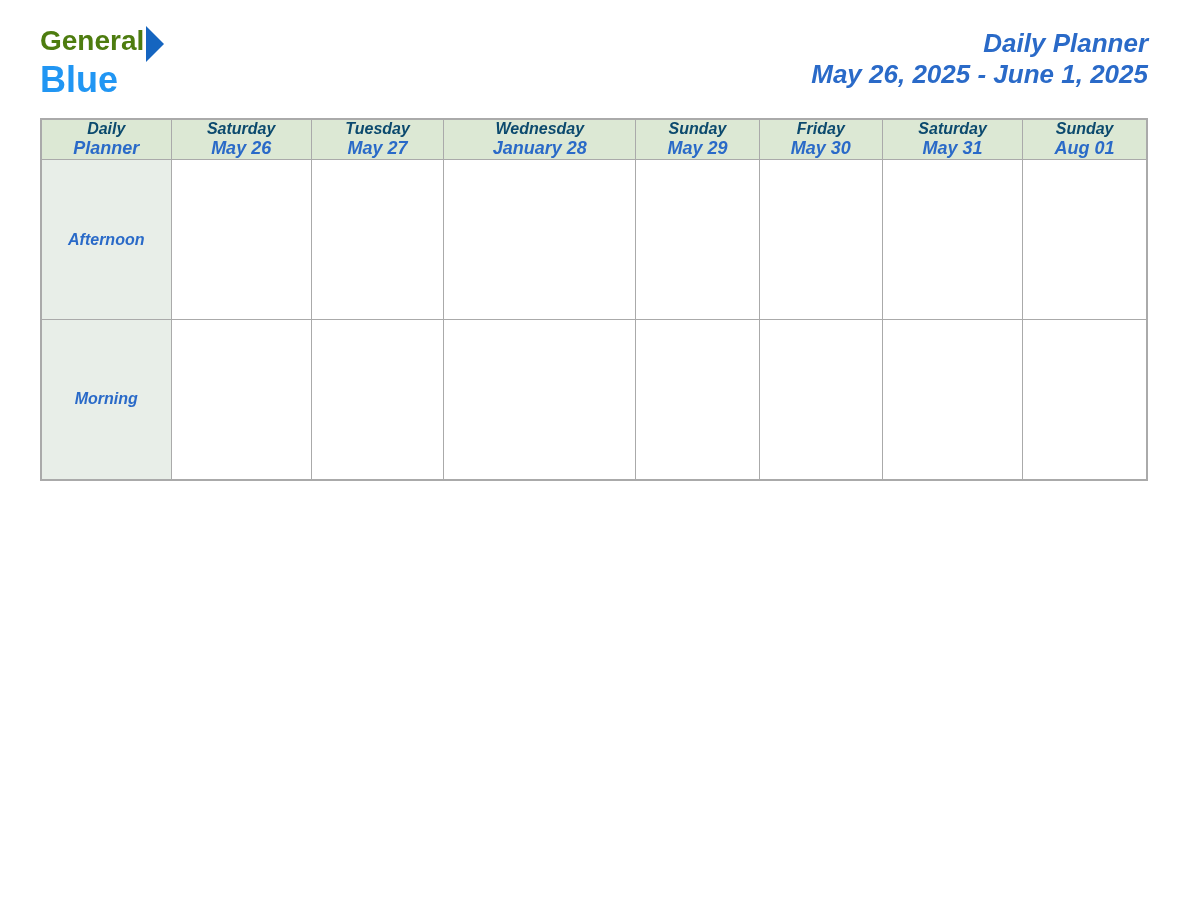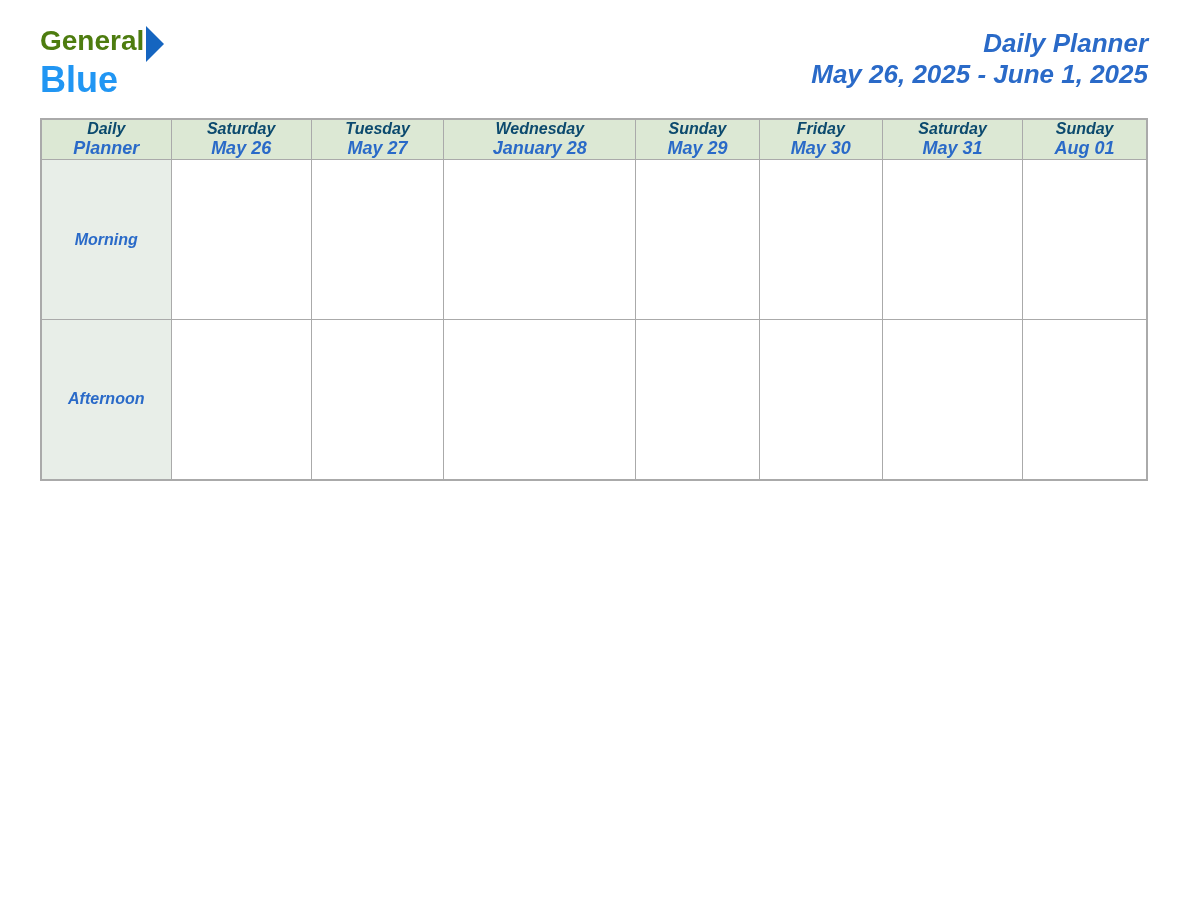--- a/index.html
+++ b/index.html
@@ -187,31 +187,31 @@
         <div class="day-date">May 31</div>
       </th>
       <th class="header-cell">
         <div class="day-name">Sunday</div>
         <div class="day-date">Aug 01</div>
       </th>
     </tr>
   </thead>
   <tbody>
     <tr>
-      <td class="label-cell">Morning</td>
+      <td class="label-cell">Afternoon</td>
       <td class="content-cell"></td>
       <td class="content-cell"></td>
       <td class="content-cell"></td>
       <td class="content-cell"></td>
       <td class="content-cell"></td>
       <td class="content-cell"></td>
       <td class="content-cell"></td>
     </tr>
     <tr>
-      <td class="label-cell">Afternoon</td>
+      <td class="label-cell">Morning</td>
       <td class="content-cell"></td>
       <td class="content-cell"></td>
       <td class="content-cell"></td>
       <td class="content-cell"></td>
       <td class="content-cell"></td>
       <td class="content-cell"></td>
       <td class="content-cell"></td>
     </tr>
   </tbody>
 </table>

